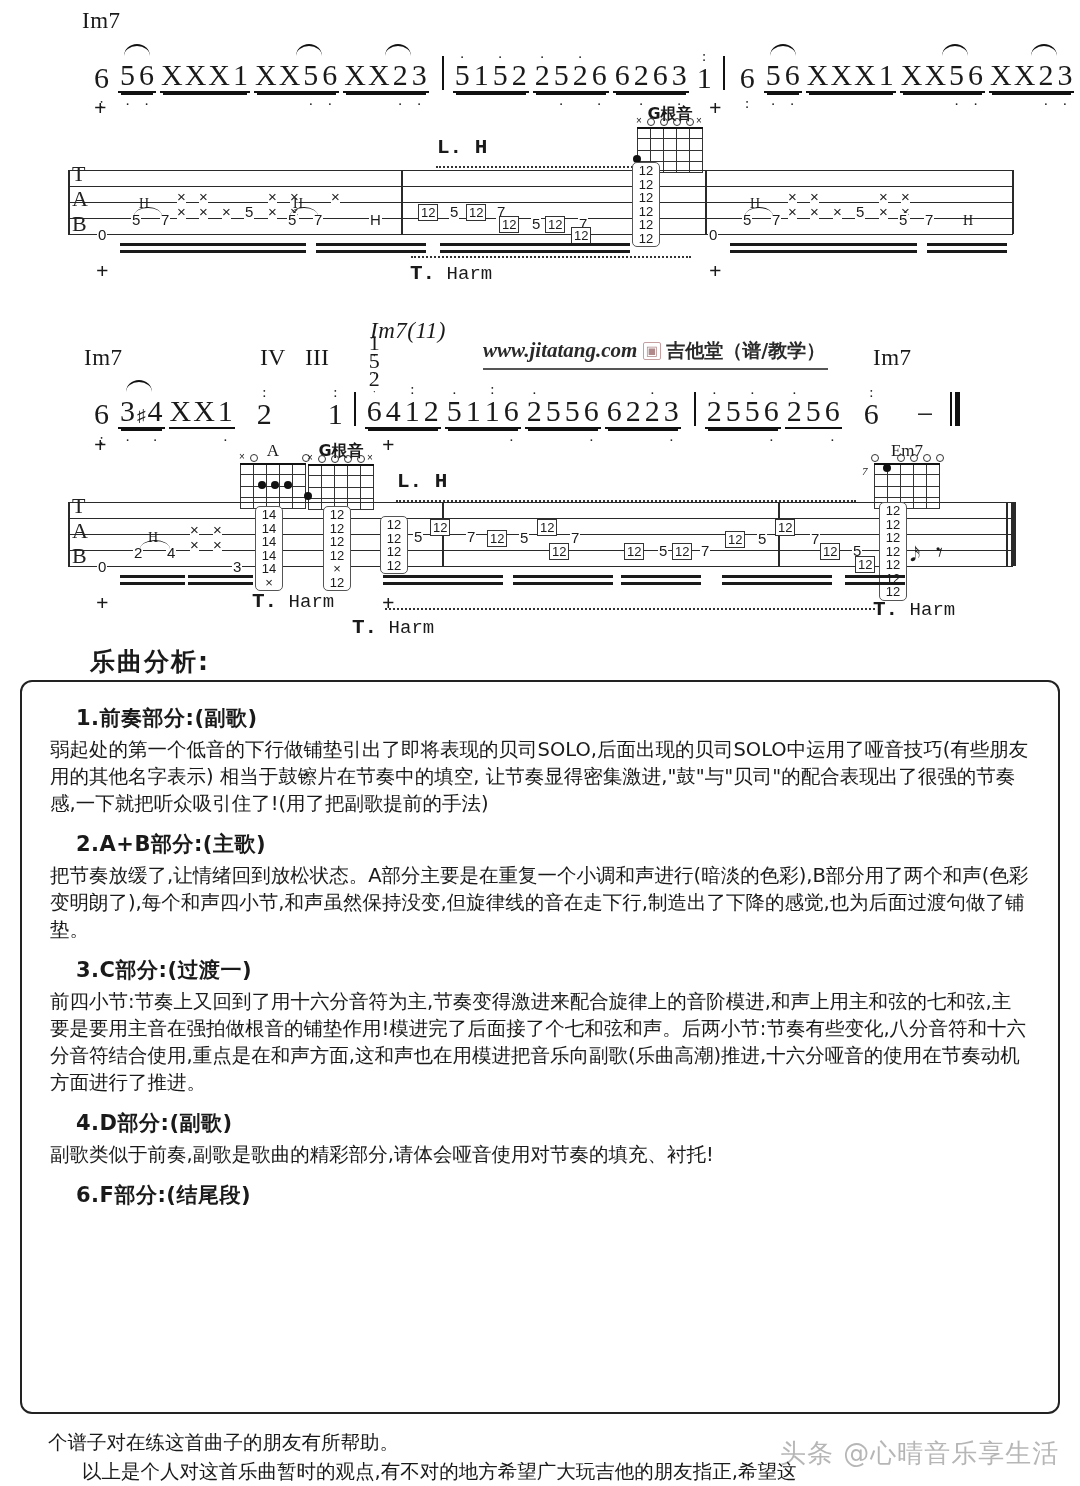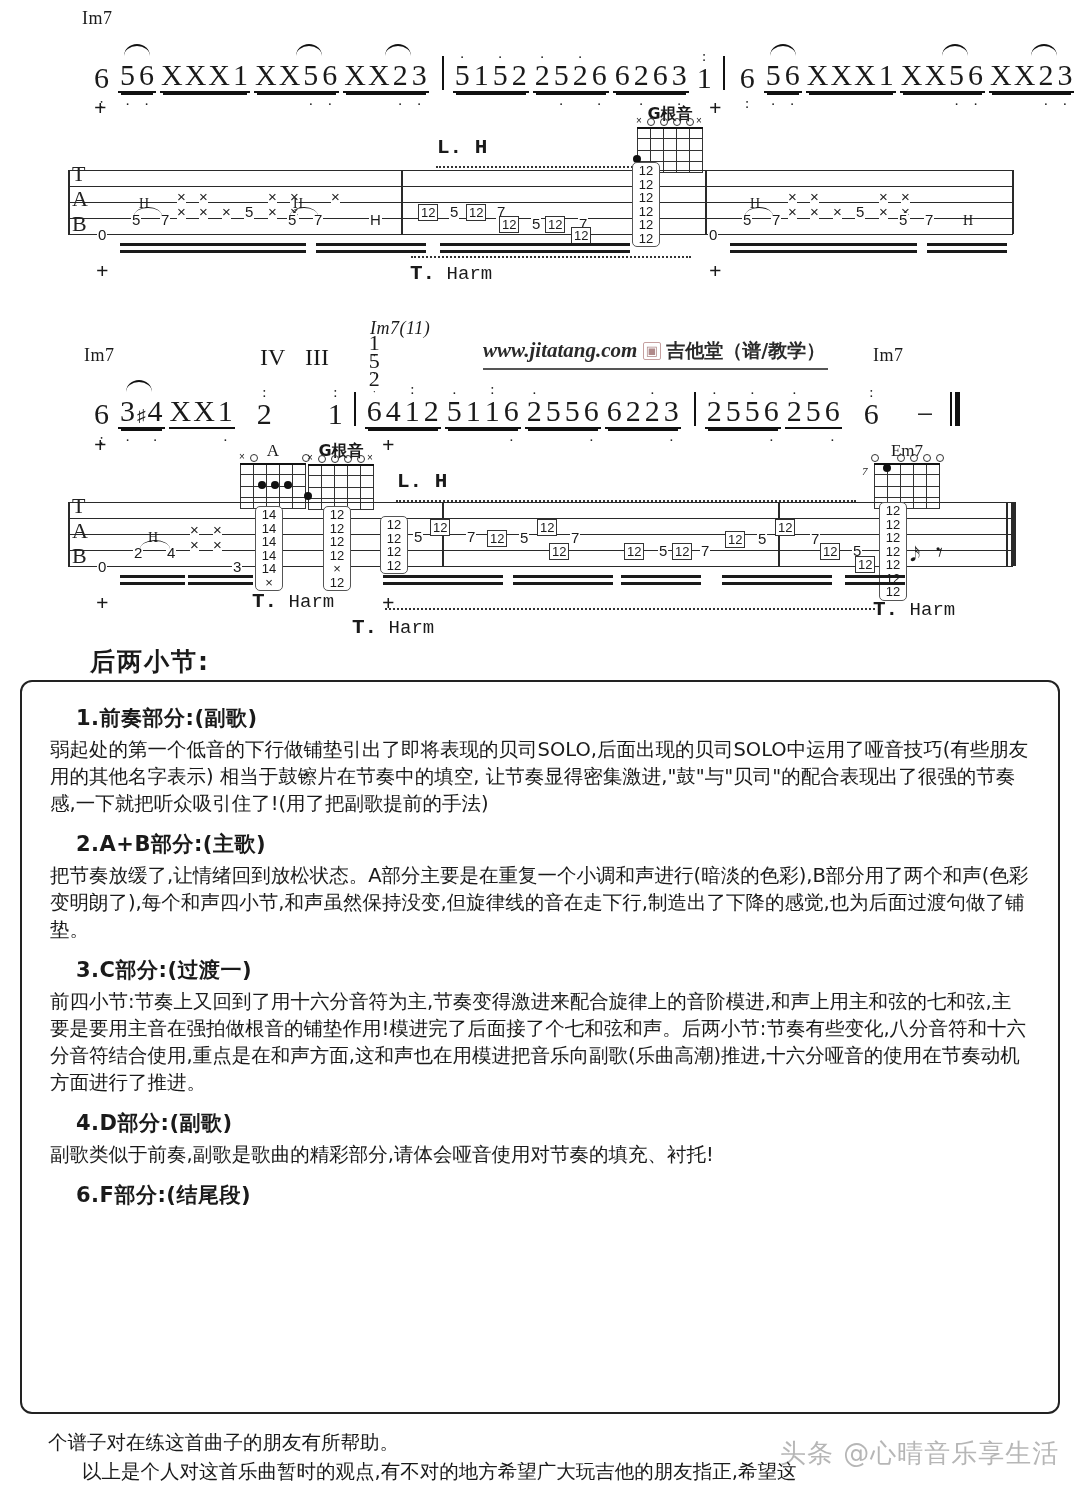--- a/index.html
+++ b/index.html
@@ -6,21 +6,21 @@
   body{
     width:1080px;height:1486px;position:relative;overflow:hidden;
     font-family:"Liberation Sans","DejaVu Sans",sans-serif;color:#1a1a1a;
   }
   .page{position:relative;width:1080px;height:1486px;}
 
   
   .abs{position:absolute;}
   .chordname{
     font-family:"Liberation Serif","DejaVu Serif",serif;
-    font-size:18px;letter-spacing:.5px;white-space:nowrap;
+    font-size:23px;letter-spacing:.5px;white-space:nowrap;
   }
   .romanname{
     font-family:"Liberation Serif","DejaVu Serif",serif;
     font-size:24px;white-space:nowrap;
   }
 
   
   .jianpu{
     position:absolute;display:flex;align-items:flex-end;
     font-family:"Liberation Serif","DejaVu Serif",serif;
@@ -554,21 +554,21 @@
   <div class="beamline" style="left:845px;top:582px;width:60px;"></div>
 
   <div class="plus" style="left:96px;top:590px;">+</div>
   <div class="plus" style="left:382px;top:590px;">+</div>
 
   <div class="tech" style="left:252px;top:590px;">T.<small> Harm</small></div>
   <div class="tech" style="left:352px;top:616px;">T.<small> Harm</small></div>
   <div class="dotline" style="left:385px;top:608px;width:490px;"></div>
   <div class="tech" style="left:873px;top:598px;">T.<small> Harm</small></div>
 
-  <div class="analysis-title" style="left:90px;top:645px;">后两小节:</div>
+  <div class="analysis-title" style="left:90px;top:645px;">乐曲分析:</div>
 
   <div class="analysis-box" style="left:20px;top:680px;width:1036px;height:730px;">
     <div style="padding:22px 28px 0 28px;">
       <div class="sec-h">1.前奏部分:(副歌)</div>
       <div class="sec-p">弱起处的第一个低音的下行做铺垫引出了即将表现的贝司SOLO,后面出现的贝司SOLO中运用了哑音技巧(有些朋友用的其他名字表示) 相当于鼓镲片在节奏中的填空, 让节奏显得密集激进,"鼓"与"贝司"的配合表现出了很强的节奏感,一下就把听众吸引住了!(用了把副歌提前的手法)</div>
 
       <div class="sec-h">2.A+B部分:(主歌)</div>
       <div class="sec-p">把节奏放缓了,让情绪回到放松状态。A部分主要是在重复一个小调和声进行(暗淡的色彩),B部分用了两个和声(色彩变明朗了),每个和声四小节,和声虽然保持没变,但旋律线的音在走下行,制造出了下降的感觉,也为后面过渡句做了铺垫。</div>
 
       <div class="sec-h">3.C部分:(过渡一)</div>

